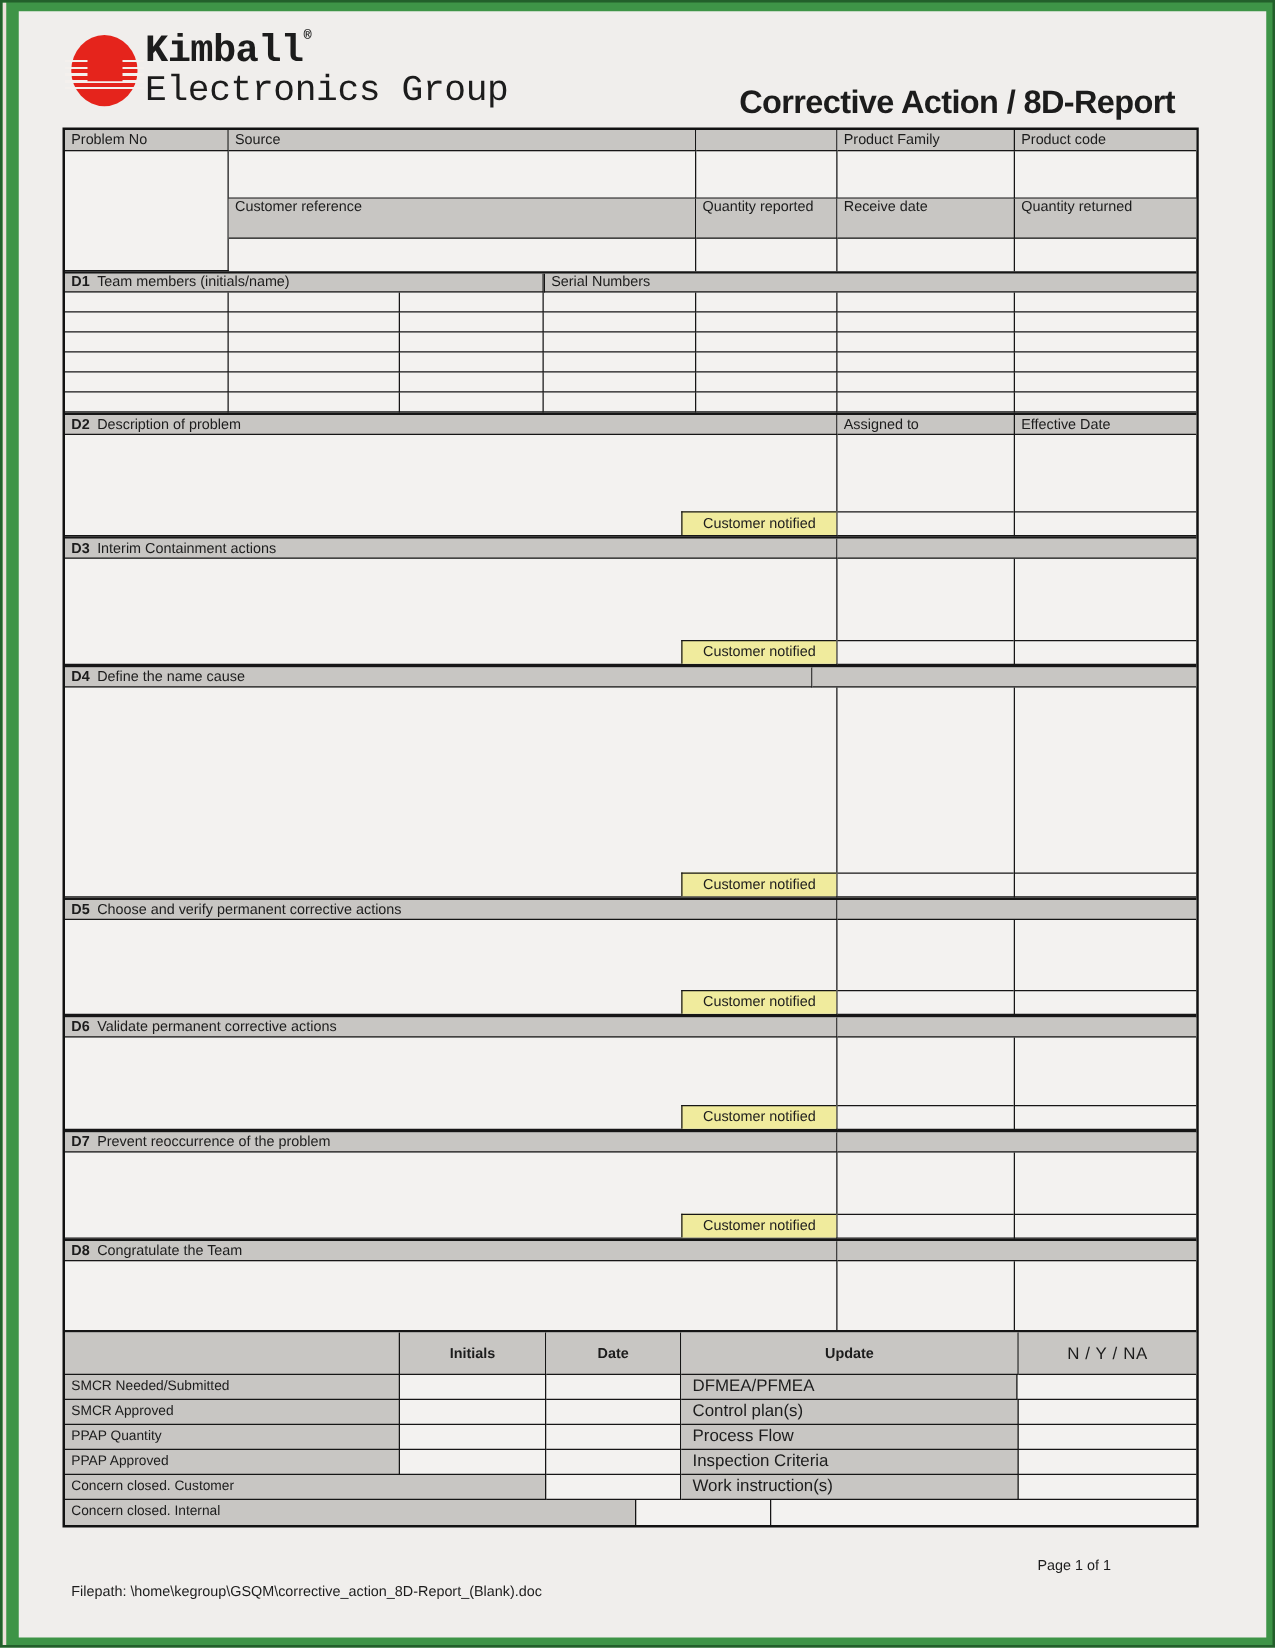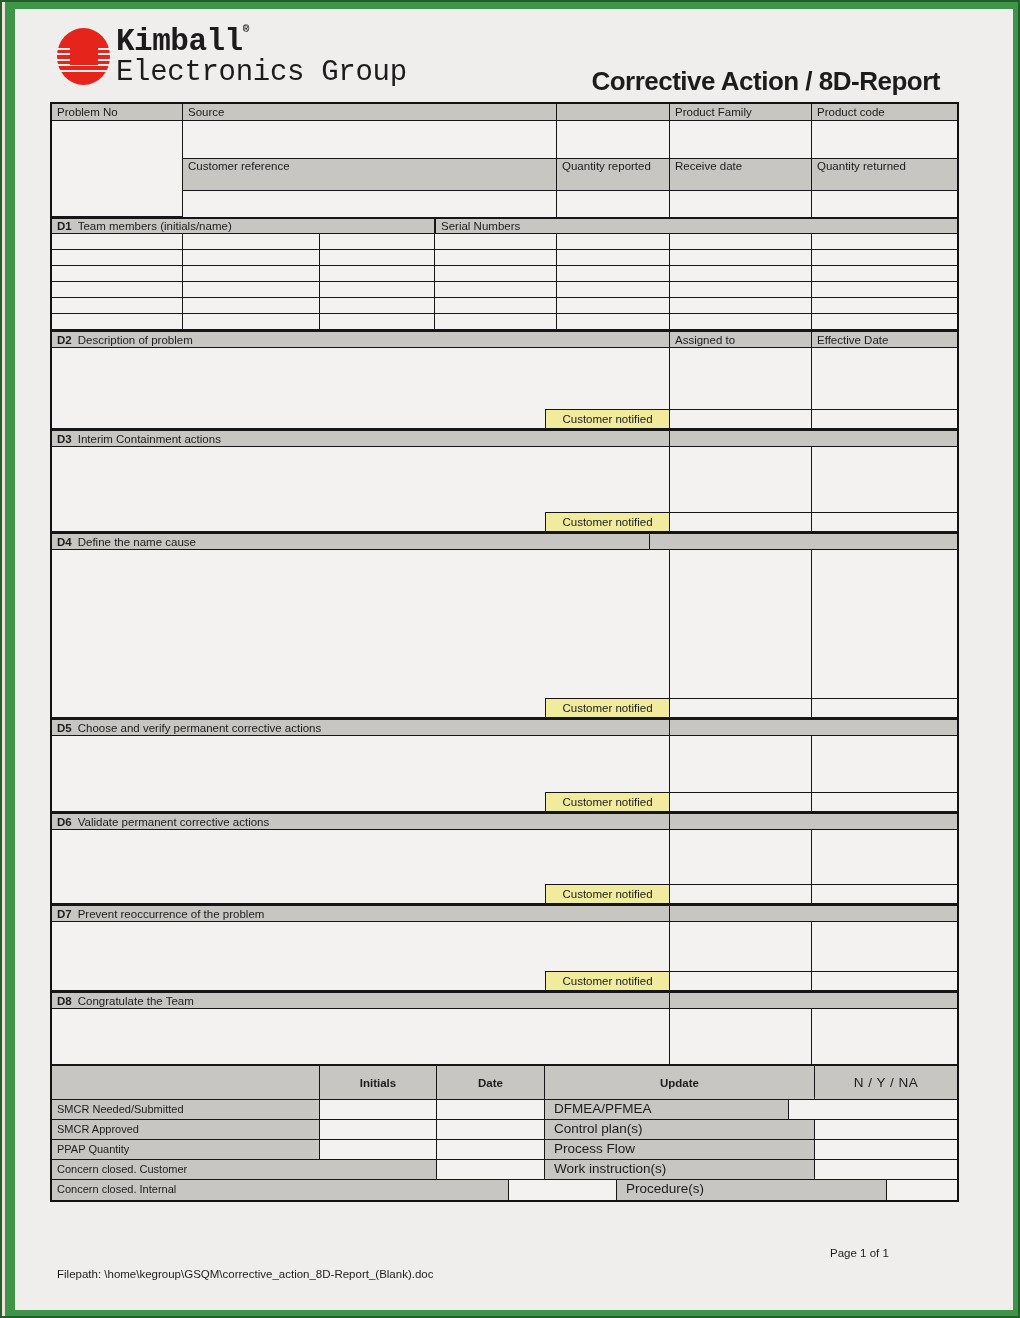--- a/index.html
+++ b/index.html
@@ -324,47 +324,53 @@
       <div class="cell gray bt-head vmid" style="width:117px;justify-content:center;">Initials</div>
       <div class="cell gray bt-head vmid" style="width:108px;justify-content:center;">Date</div>
       <div class="cell gray bt-head vmid" style="width:270px;justify-content:center;">Update</div>
       <div class="cell gray bt-nyna vmid lastc" style="flex:1;justify-content:center;">N / Y / NA</div>
     </div>
 
     <div class="r" style="height:20px">
       <div class="cell gray bt-label" style="width:268px">SMCR Needed/Submitted</div>
       <div class="cell" style="width:117px"></div>
       <div class="cell" style="width:108px"></div>
-      <div class="cell gray bt-update" style="width:244px">DFMEA/PFMEA</div>
+      <div class="cell gray bt-update" style="width:269px">DFMEA/PFMEA</div>
       <div class="cell lastc" style="flex:1"></div>
     </div>
     <div class="r" style="height:20px">
       <div class="cell gray bt-label" style="width:268px">SMCR Approved</div>
       <div class="cell" style="width:117px"></div>
       <div class="cell" style="width:108px"></div>
       <div class="cell gray bt-update" style="width:270px">Control plan(s)</div>
       <div class="cell lastc" style="flex:1"></div>
     </div>
     <div class="r" style="height:20px">
       <div class="cell gray bt-label" style="width:268px">PPAP Quantity</div>
       <div class="cell" style="width:117px"></div>
       <div class="cell" style="width:108px"></div>
       <div class="cell gray bt-update" style="width:270px">Process Flow</div>
       <div class="cell lastc" style="flex:1"></div>
     </div>
     <div class="r" style="height:20px">
+      <div class="cell gray bt-label" style="width:268px">PPAP Approved</div>
+      <div class="cell" style="width:117px"></div>
+      <div class="cell" style="width:108px"></div>
+      <div class="cell gray bt-update" style="width:270px">Inspection Criteria</div>
+      <div class="cell lastc" style="flex:1"></div>
+    </div>
+    <div class="r" style="height:20px">
       <div class="cell gray bt-label" style="width:385px">Concern closed. Customer</div>
       <div class="cell" style="width:108px"></div>
       <div class="cell gray bt-update" style="width:270px">Work instruction(s)</div>
       <div class="cell lastc" style="flex:1"></div>
     </div>
     <div class="r" style="height:20px">
       <div class="cell nob gray bt-label" style="width:457px">Concern closed. Internal</div>
       <div class="cell nob" style="width:108px"></div>
-      <div class="cell nob gray bt-update" style="width:270px">Procedure(s)</div>
       <div class="cell nob lastc" style="flex:1"></div>
     </div>
   </div>
 
   <div class="footer">
     <div>Filepath: \home\kegroup\GSQM\corrective_action_8D-Report_(Blank).doc</div>
     
     
   </div>
   <div class="pageno">Page 1 of 1</div>

